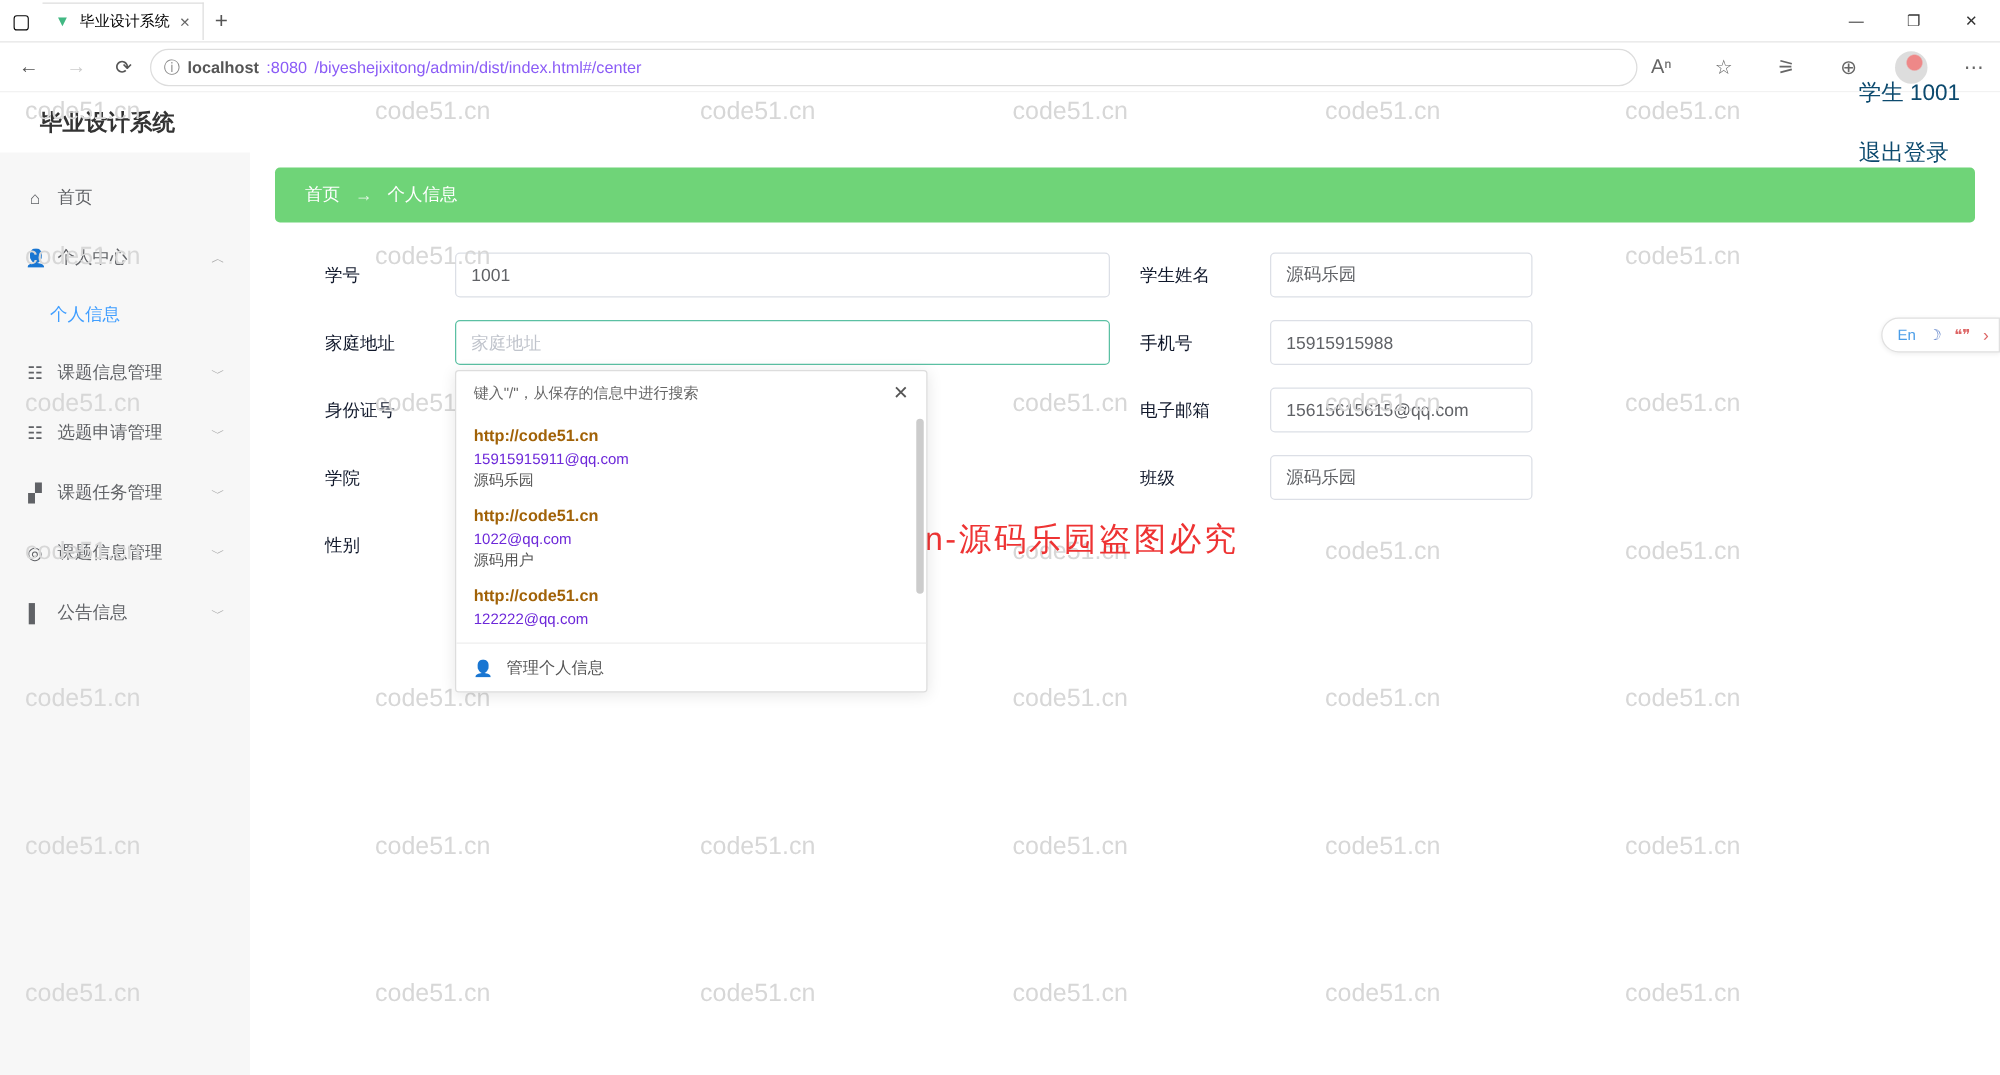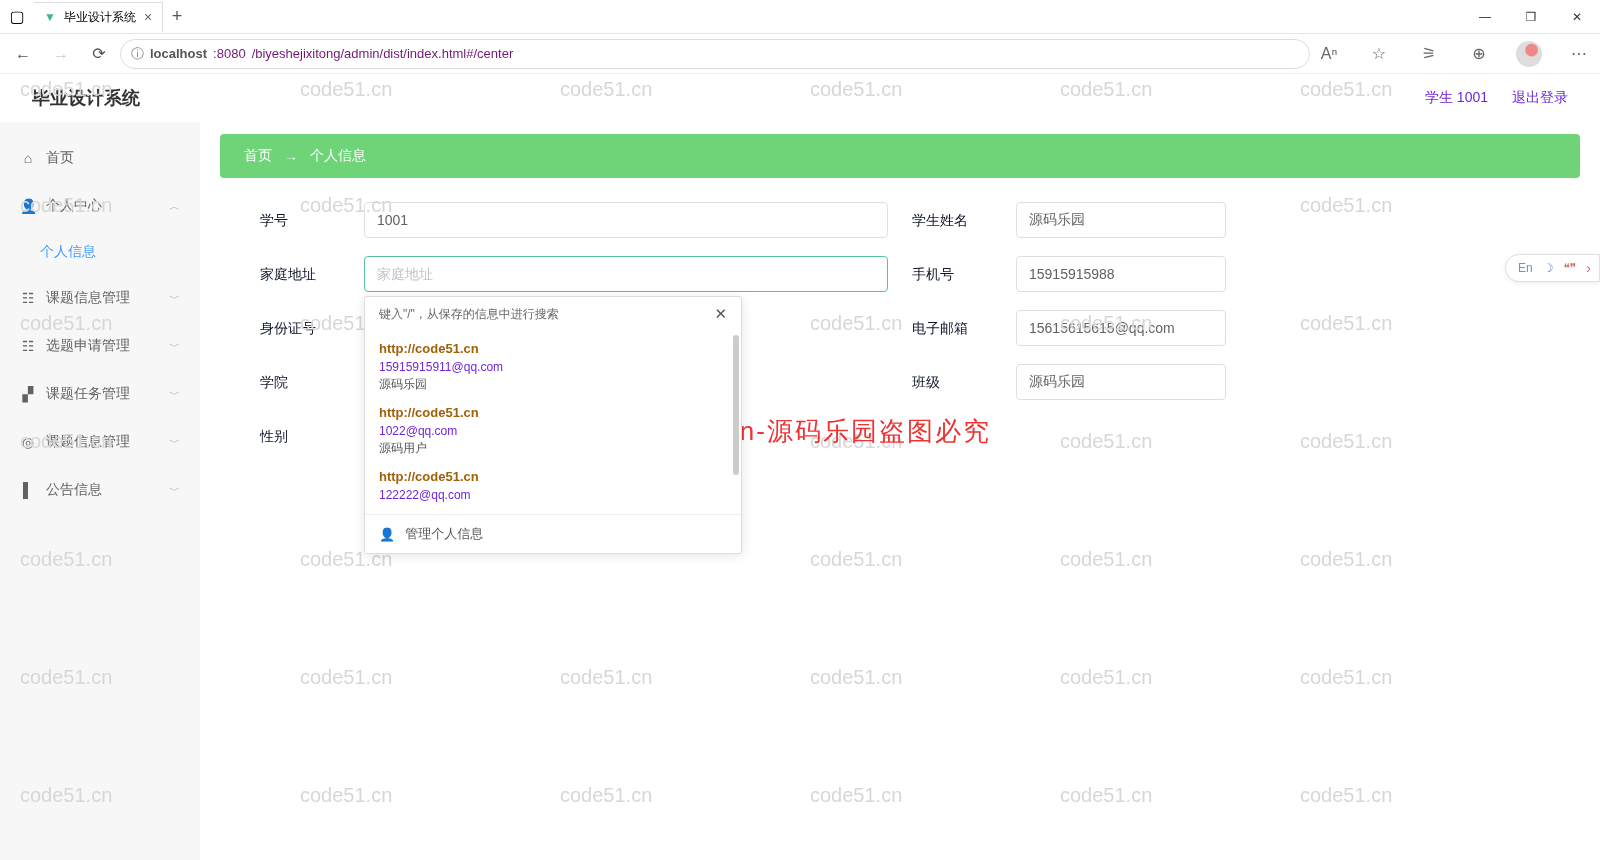--- a/index.html
+++ b/index.html
@@ -13,29 +13,29 @@
 .tab .close { color: #666; font-size: 14px; cursor: pointer; }
 .newtab { width: 28px; text-align: center; color: #555; font-size: 18px; cursor: pointer; }
 .win-controls { margin-left: auto; display: flex; }
 .win-btn { width: 46px; height: 34px; display: flex; align-items: center; justify-content: center; color: #333; font-size: 12px; cursor: pointer; }
 
 .addrbar { height: 40px; display: flex; align-items: center; padding: 0 6px; gap: 4px; border-bottom: 1px solid #eee; }
 .nav-btn { width: 34px; height: 34px; display: flex; align-items: center; justify-content: center; color: #555; border-radius: 4px; cursor: pointer; }
 .nav-btn.disabled { color: #ccc; }
 .url-box { flex: 1; height: 30px; border: 1px solid #ddd; border-radius: 15px; display: flex; align-items: center; padding: 0 10px; gap: 6px; font-size: 13px; color: #555; }
 .url-box .host { color: #555; font-weight: bold; }
-.url-box .path { color: #701a75; }
+.url-box .path { color: #8b5cf6; }
 .addr-icons { display: flex; gap: 20px; align-items: center; }
 .addr-icon { width: 30px; height: 30px; display: flex; align-items: center; justify-content: center; color: #666; cursor: pointer; }
 .avatar { width: 26px; height: 26px; border-radius: 50%; background: radial-gradient(circle at 60% 35%, #e88 25%, #ddd 30%); }
 
 .app { display: flex; height: calc(100% - 74px); }
 .app-header { position: absolute; top: 74px; left: 0; right: 0; height: 48px; display: flex; align-items: center; padding: 0 32px; background: #fff; }
 .app-title { font-size: 18px; font-weight: bold; color: #333; }
-.app-user { margin-left: auto; display: flex; gap: 24px; font-size: 14px; color: #6d28d9; }
+.app-user { margin-left: auto; display: flex; gap: 24px; font-size: 18px; color: #0c4a6e; flex-direction: column; }
 
 .sidebar { width: 200px; background: #f7f7f7; padding-top: 60px; }
 .side-item { height: 48px; display: flex; align-items: center; padding: 0 20px; color: #606266; font-size: 14px; gap: 10px; cursor: pointer; }
 .side-item .arrow { margin-left: auto; color: #aaa; font-size: 11px; }
 .side-sub { height: 44px; display: flex; align-items: center; padding-left: 40px; color: #606266; font-size: 14px; cursor: pointer; }
 .side-sub.active { color: #409EFF; }
 .side-icon { width: 16px; text-align: center; }
 
 .main { flex: 1; padding: 60px 20px 20px 20px; background: #fff; }
 .breadcrumb { height: 44px; background: #6fd478; border-radius: 4px; display: flex; align-items: center; padding: 0 24px; color: #fff; font-size: 14px; gap: 12px; margin-bottom: 24px; }

